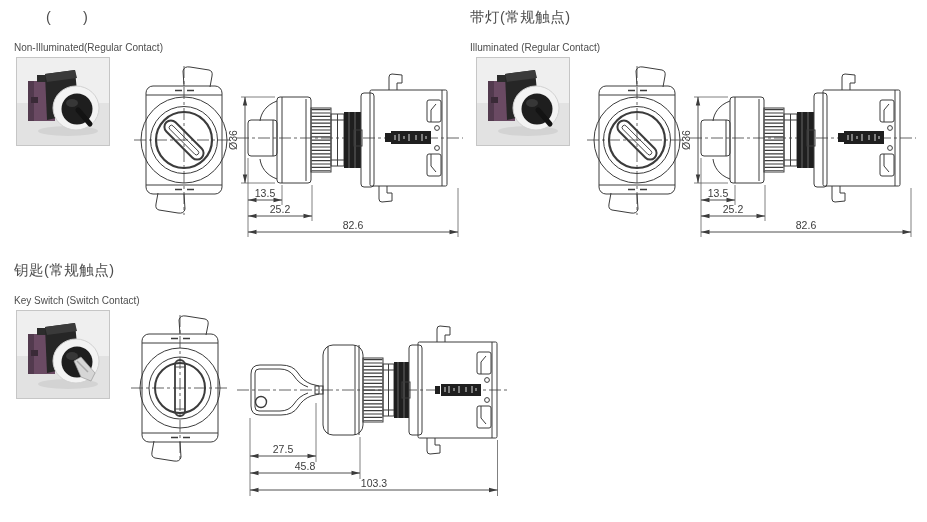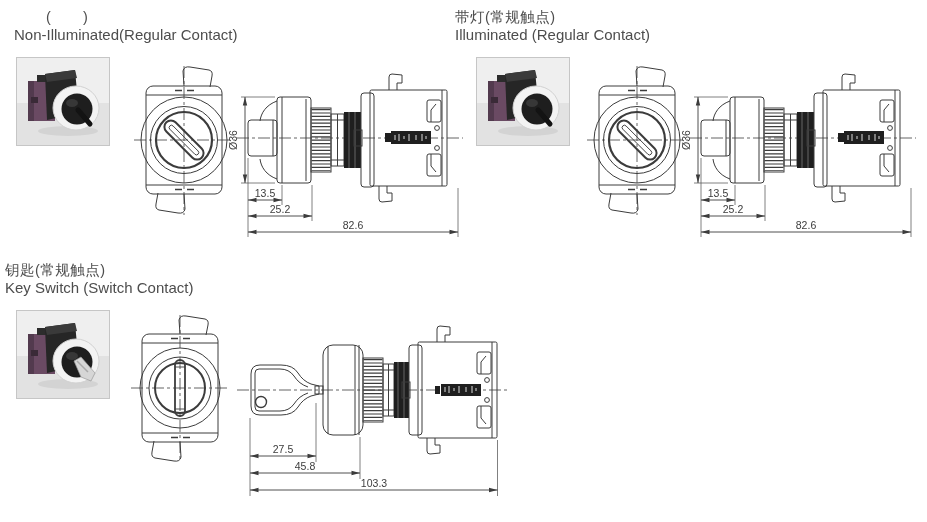--- a/index.html
+++ b/index.html
@@ -2,21 +2,21 @@
 <html><head>
 <meta charset="utf-8">
 <style>
   html,body{margin:0;padding:0;background:#ffffff;}
   .page{position:relative;width:927px;height:522px;background:#fff;overflow:hidden;
         font-family:"Liberation Sans",sans-serif;}
   .abs{position:absolute;}
   .section-title{color:#4d4d4d;line-height:1.25;}
   .title-cn{font-size:14.5px;letter-spacing:.5px;white-space:pre;}
   .title-cn.indented{padding-left:32px;}
-  .title-en{font-size:15px;color:#4d4d4d;}
+  .title-en{font-size:10px;color:#4d4d4d;margin-top:16px;}
   svg{display:block;}
   svg text{fill:#3c3c3c;font-family:"Liberation Sans",sans-serif;font-size:10.5px;}
   .dimtxt{font-size:10.5px;}
 </style>
 </head>
 <body>
 
 <div class="page">
 
   <div class="abs section-title" style="left:14px;top:8px;">
@@ -114,21 +114,21 @@
       </g>
       <g fill="#3c3c3c" stroke="none">
         <text class="dimtxt" transform="rotate(-90 112 80)" x="112" y="80" text-anchor="middle">Ø36</text>
         <text class="dimtxt" x="140" y="136.5" text-anchor="middle">13.5</text>
         <text class="dimtxt" x="155" y="152.5" text-anchor="middle">25.2</text>
         <text class="dimtxt" x="228" y="168.5" text-anchor="middle">82.6</text>
       </g>
     </g>
   </svg>
 
-  <div class="abs section-title" style="left:455px;top:8px;">
+  <div class="abs section-title" style="left:470px;top:8px;">
     <div class="title-cn">带灯(常规触点)</div>
     <div class="title-en">Illuminated (Regular Contact)</div>
   </div>
 
   <svg class="abs" style="left:476px;top:57px;" width="94" height="89" viewBox="0 0 94 89">
     <rect x="0.5" y="0.5" width="93" height="88" fill="#efefef" stroke="#c6c6c6"></rect>
     <rect x="1" y="46" width="92" height="42" fill="#e2e2e2"></rect>
     <ellipse cx="52" cy="74" rx="30" ry="5" fill="#d3d3d3"></ellipse>
     <g>
       <rect x="12" y="24" width="27" height="40" fill="#6a4a63"></rect>
@@ -213,21 +213,21 @@
       </g>
       <g fill="#3c3c3c" stroke="none">
         <text class="dimtxt" transform="rotate(-90 112 80)" x="112" y="80" text-anchor="middle">Ø36</text>
         <text class="dimtxt" x="140" y="136.5" text-anchor="middle">13.5</text>
         <text class="dimtxt" x="155" y="152.5" text-anchor="middle">25.2</text>
         <text class="dimtxt" x="228" y="168.5" text-anchor="middle">82.6</text>
       </g>
     </g>
   </svg>
 
-  <div class="abs section-title" style="left:5px;top:261px;">
+  <div class="abs section-title" style="left:14px;top:261px;">
     <div class="title-cn">钥匙(常规触点)</div>
     <div class="title-en">Key Switch (Switch Contact)</div>
   </div>
 
   <svg class="abs" style="left:16px;top:310px;" width="94" height="89" viewBox="0 0 94 89">
     <rect x="0.5" y="0.5" width="93" height="88" fill="#efefef" stroke="#c6c6c6"></rect>
     <rect x="1" y="46" width="92" height="42" fill="#e2e2e2"></rect>
     <ellipse cx="52" cy="74" rx="30" ry="5" fill="#d3d3d3"></ellipse>
     <g>
       <rect x="12" y="24" width="27" height="40" fill="#6a4a63"></rect>

